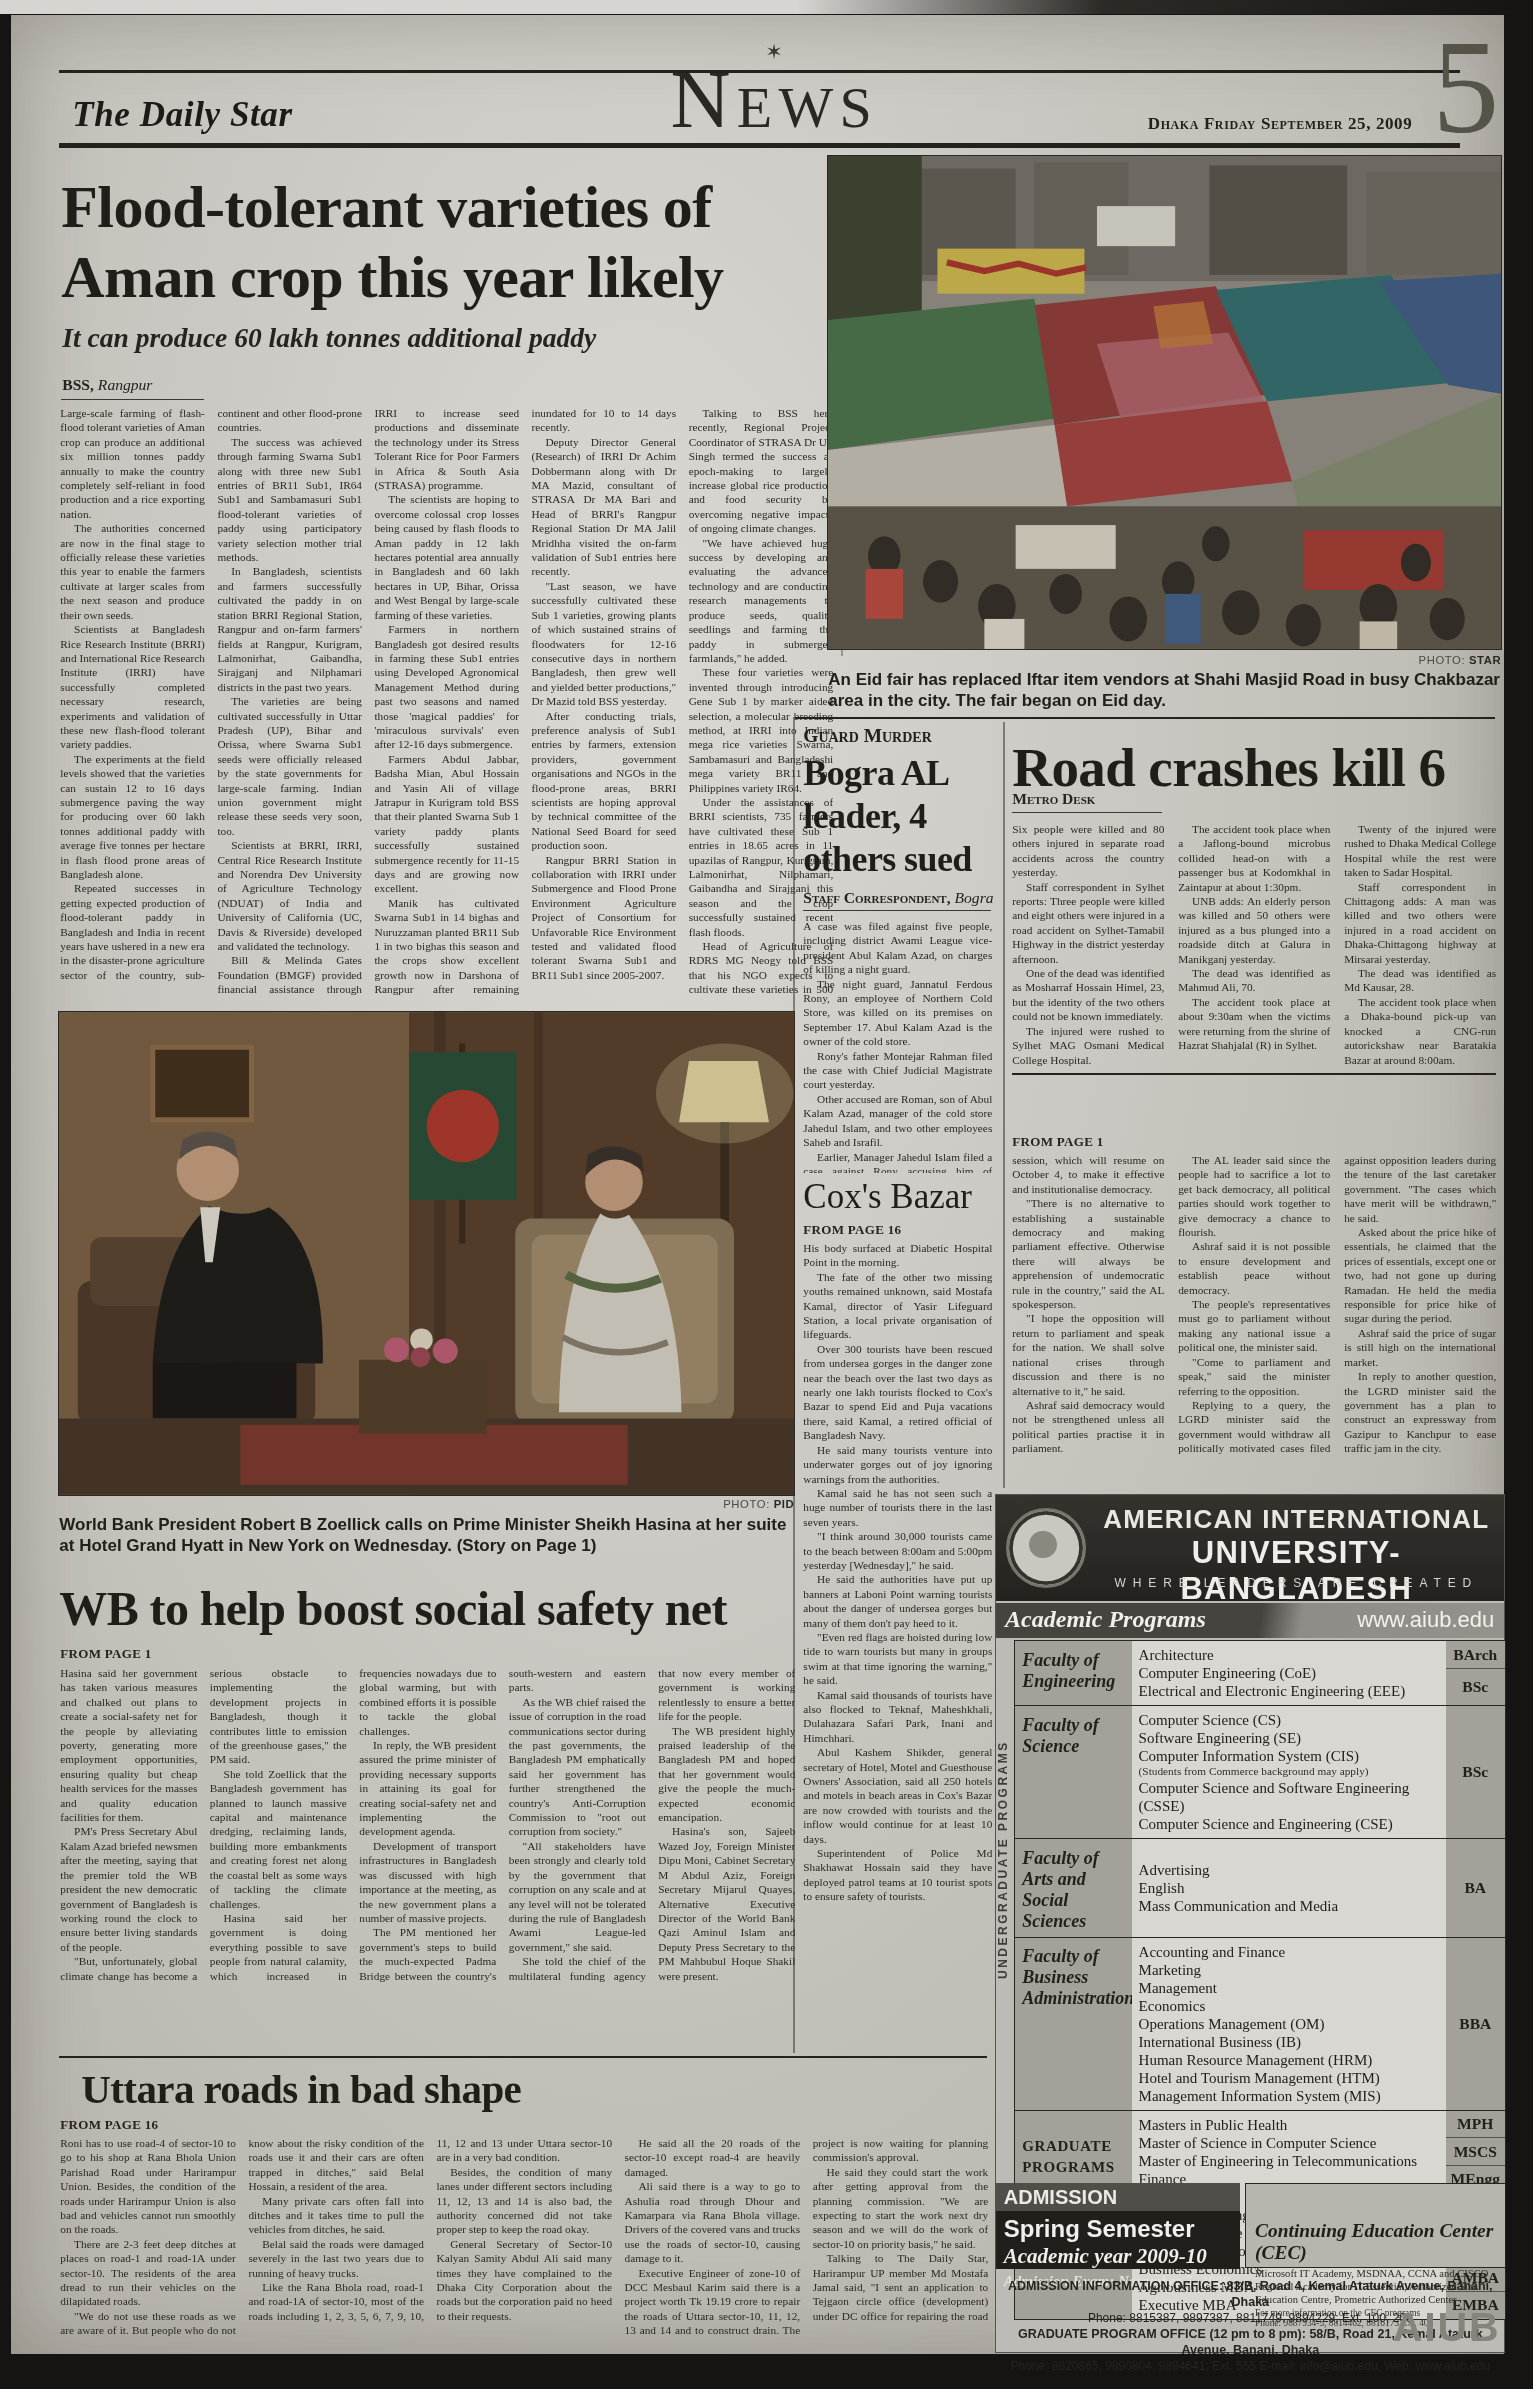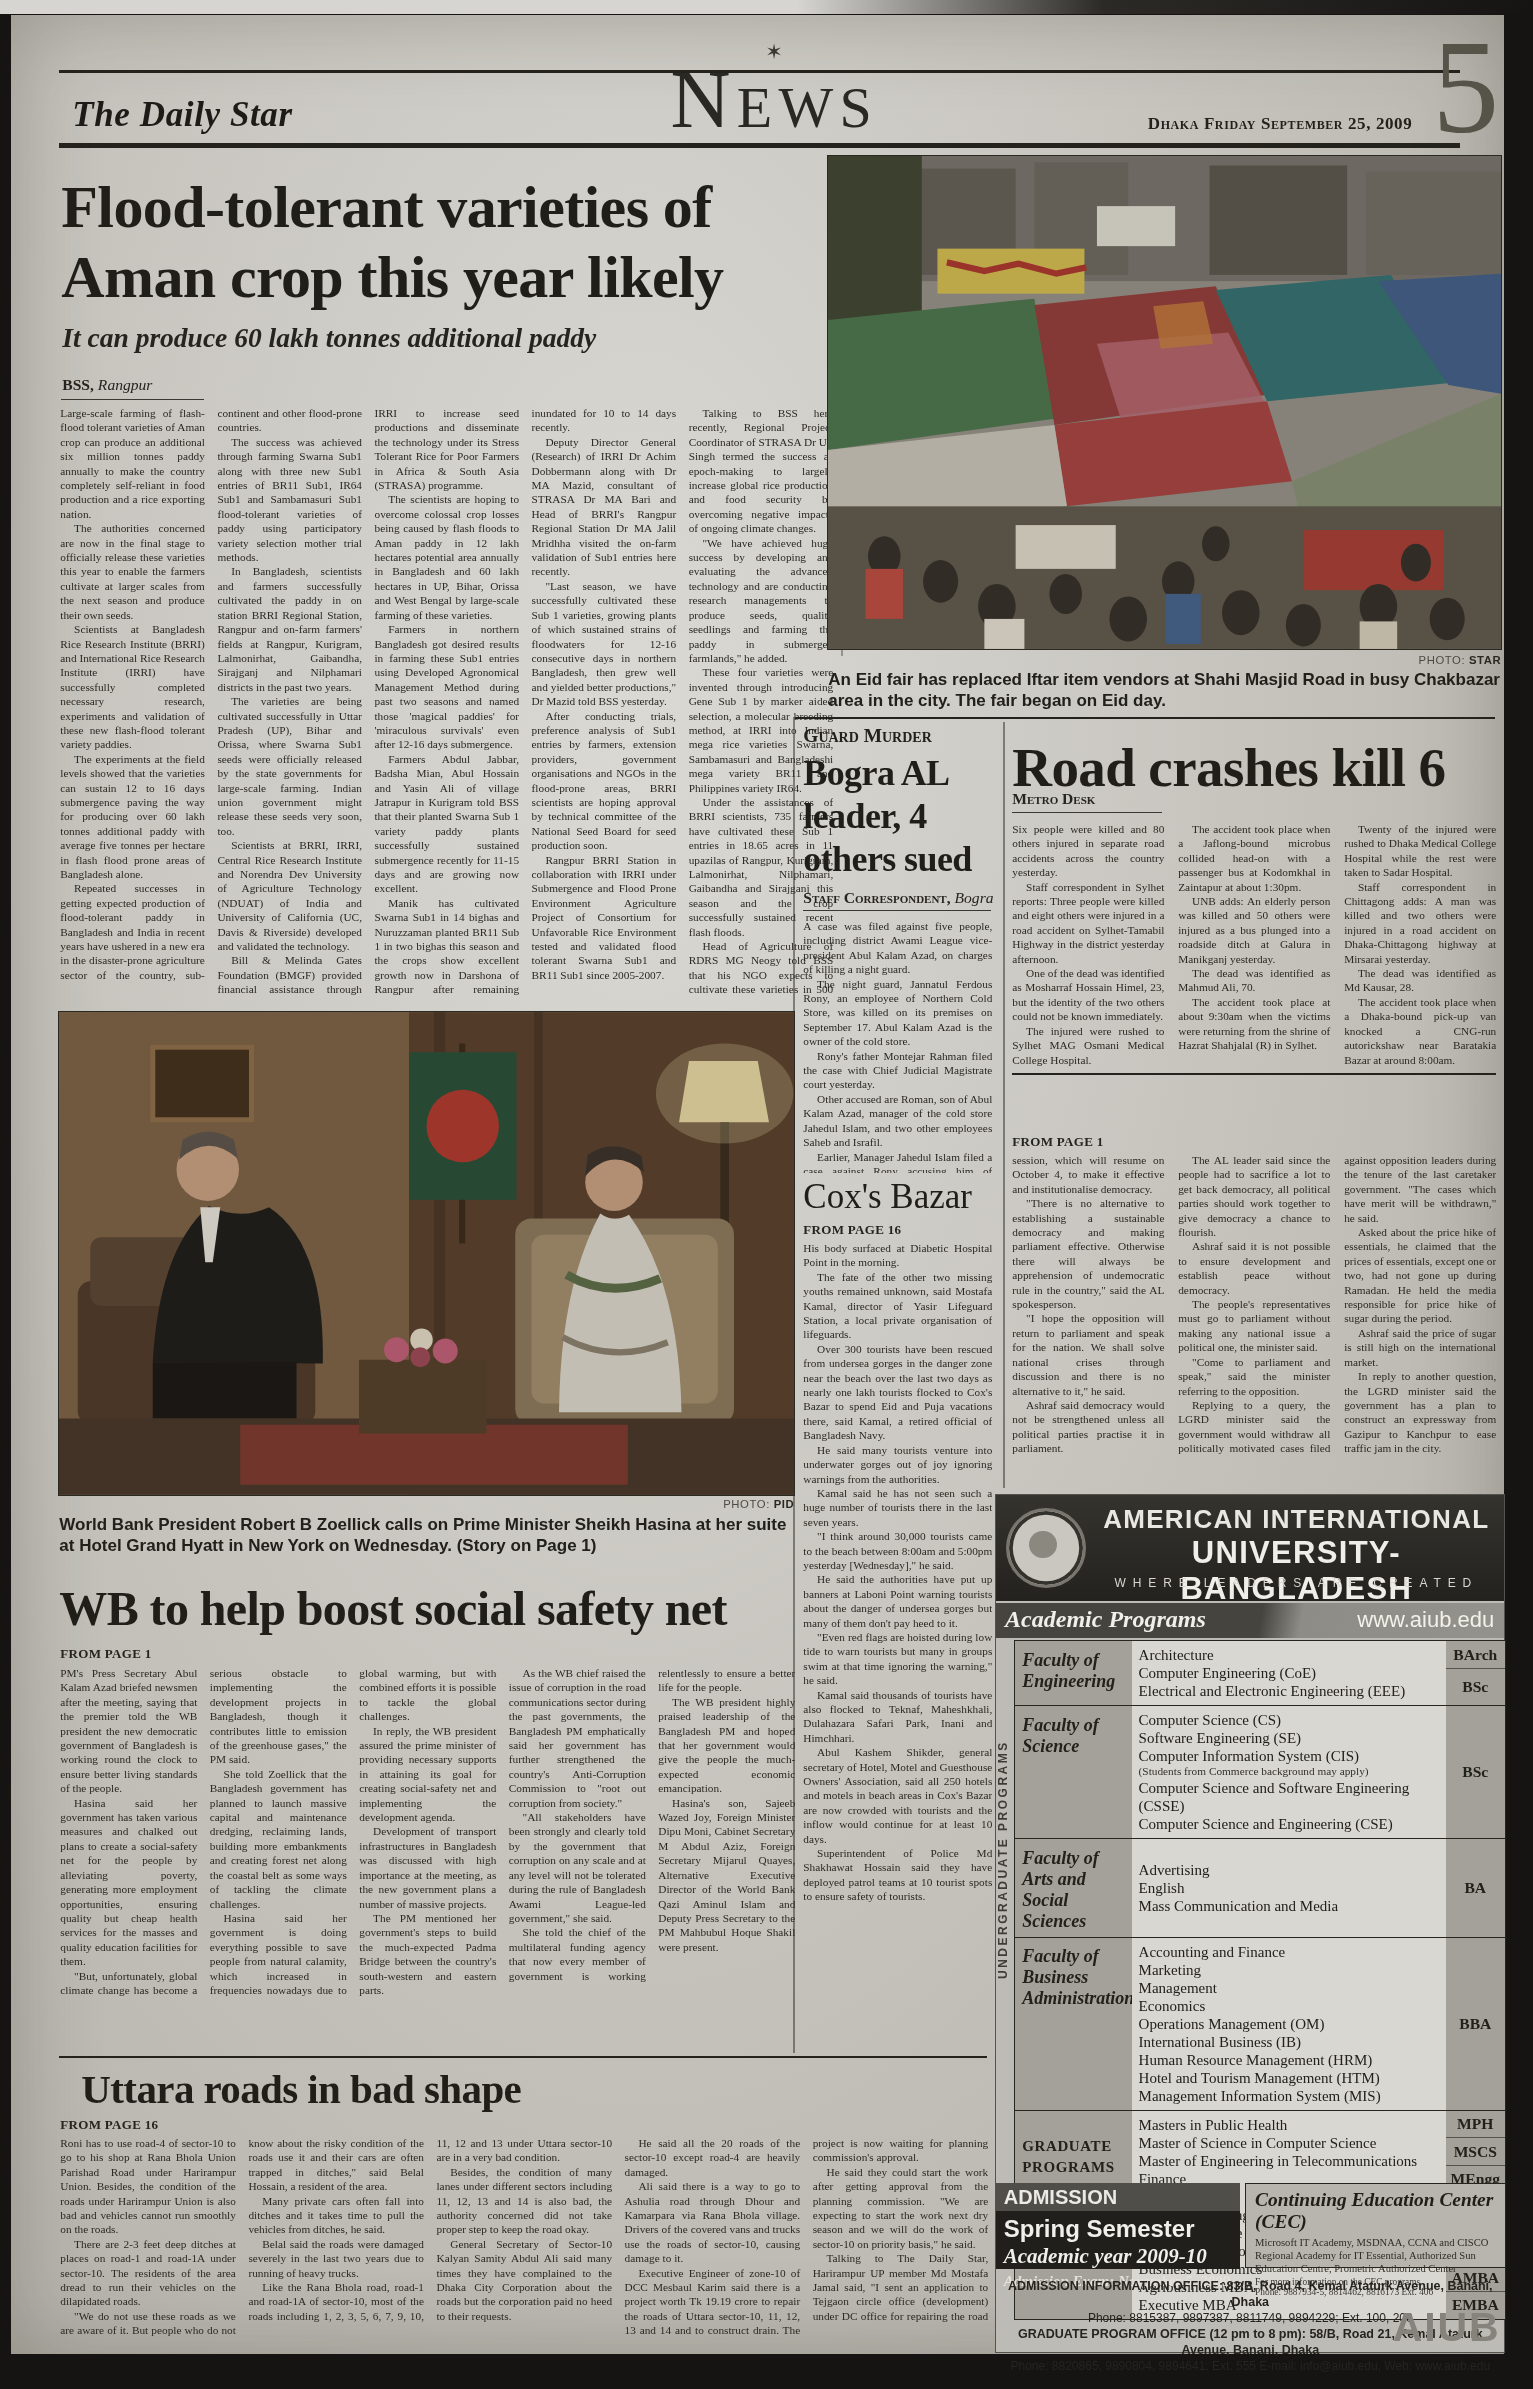--- a/index.html
+++ b/index.html
@@ -57,21 +57,21 @@
   .ad-prog-small{font-size:11.3px;line-height:13.8px;color:#33312b;}
   .ad-degs{width:59px;flex:none;background:#a3a19a;display:flex;flex-direction:column;}
   .ad-deg{display:flex;align-items:center;justify-content:center;font-weight:bold;font-size:15.6px;color:#23211c;border-top:1.3px solid #55534d;}
   .ad-deg:first-child{border-top:none;}
   .ad-adm{position:absolute;background:#201f1b;}
   .ad-adm-title{background:#504e48;color:#eceae4;font-family:"Liberation Sans",sans-serif;font-weight:bold;font-size:20px;padding:2.5px 7.5px;}
   .ad-adm-l1{color:#f1efe9;font-family:"Liberation Sans",sans-serif;font-weight:bold;font-size:24px;padding:3.8px 7.5px 0;}
   .ad-adm-l2{color:#f1efe9;font-weight:bold;font-style:italic;font-size:21px;padding:1.3px 7.5px 0;}
   .ad-adm-l3{color:#e4e2db;font-weight:bold;font-style:italic;font-size:15px;padding:3.8px 7.5px 5px;}
   .ad-cec{position:absolute;background:#b7b5ae;border:1.9px solid #26251f;padding:5px 8.8px;}
-  .ad-cec-title{font-weight:bold;font-style:italic;font-size:19.4px;color:#1f1e19;}
+  .ad-cec-title{font-weight:bold;font-style:italic;font-size:19.4px;color:#1f1e19;margin-top:31px;}
   .ad-cec-body{font-size:10.6px;line-height:13px;color:#2e2c26;margin-top:2.5px;}
   .ad-cec-more{font-size:9.4px;color:#3a3832;margin-top:2.5px;}
   .ad-cec-phone{font-size:9.4px;color:#3a3832;}
   .ad-offices{position:absolute;text-align:center;color:#26241f;font-family:"Liberation Sans",sans-serif;}
   .ad-off-b{font-weight:bold;font-size:12.5px;line-height:16.3px;}
   .ad-off-r{font-size:12px;line-height:15.6px;}
   .ad-logo{position:absolute;font-family:"Liberation Sans",sans-serif;font-weight:bold;font-size:41px;color:#85837c;letter-spacing:1.9px;}
   .blot{position:absolute;background:#17150f;border-radius:50%;}
   .top-edge{position:absolute;left:0;top:0;width:1533px;height:13.8px;background:linear-gradient(90deg,#d6d5d1 0%,#d6d5d1 52%,#2b2a26 72%,#151413 100%);}
 </style>
@@ -294,22 +294,22 @@
     </div>
     <div class="abs credit" style="left:48px;top:1483px;width:735px;text-align:right;">
       <span>PHOTO:</span>
       <b>PID</b>
     </div>
     <div class="abs caption" style="left:48px;top:1500px;width:735px;">World Bank President Robert B Zoellick calls on Prime Minister Sheikh Hasina at her suite at Hotel Grand Hyatt in New York on Wednesday. (Story on Page 1)</div>
 
     <div class="abs headline" style="left:48px;top:1567px;width:750px;font-size:48px;line-height:54px;">WB to help boost social safety net</div>
     <div class="abs frompage" style="left:49px;top:1631px;">FROM PAGE 1</div>
     <div class="abs body-text cols-5" style="left:49px;top:1651px;width:735px;height:398px;">
+        <p>Hasina said her government has taken various measures and chalked out plans to create a social-safety net for the people by alleviating poverty, generating more employment opportunities, ensuring quality but cheap health services for the masses and quality education facilities for them.</p>
         <p>PM's Press Secretary Abul Kalam Azad briefed newsmen after the meeting, saying that the premier told the WB president the new democratic government of Bangladesh is working round the clock to ensure better living standards of the people.</p>
-        <p>Hasina said her government has taken various measures and chalked out plans to create a social-safety net for the people by alleviating poverty, generating more employment opportunities, ensuring quality but cheap health services for the masses and quality education facilities for them.</p>
         <p>"But, unfortunately, global climate change has become a serious obstacle to implementing the development projects in Bangladesh, though it contributes little to emission of the greenhouse gases," the PM said.</p>
         <p>She told Zoellick that the Bangladesh government has planned to launch massive capital and maintenance dredging, reclaiming lands, building more embankments and creating forest net along the coastal belt as some ways of tackling the climate challenges.</p>
         <p>Hasina said her government is doing everything possible to save people from natural calamity, which increased in frequencies nowadays due to global warming, but with combined efforts it is possible to tackle the global challenges.</p>
         <p>In reply, the WB president assured the prime minister of providing necessary supports in attaining its goal for creating social-safety net and implementing the development agenda.</p>
         <p>Development of transport infrastructures in Bangladesh was discussed with high importance at the meeting, as the new government plans a number of massive projects.</p>
         <p>The PM mentioned her government's steps to build the much-expected Padma Bridge between the country's south-western and eastern parts.</p>
         <p>As the WB chief raised the issue of corruption in the road communications sector during the past governments, the Bangladesh PM emphatically said her government has further strengthened the country's Anti-Corruption Commission to "root out corruption from society."</p>
         <p>"All stakeholders have been strongly and clearly told by the government that corruption on any scale and at any level will not be tolerated during the rule of Bangladesh Awami League-led government," she said.</p>
         <p>She told the chief of the multilateral funding agency that now every member of government is working relentlessly to ensure a better life for the people.</p>
         <p>The WB president highly praised leadership of the Bangladesh PM and hoped that her government would give the people the much-expected economic emancipation.</p>

